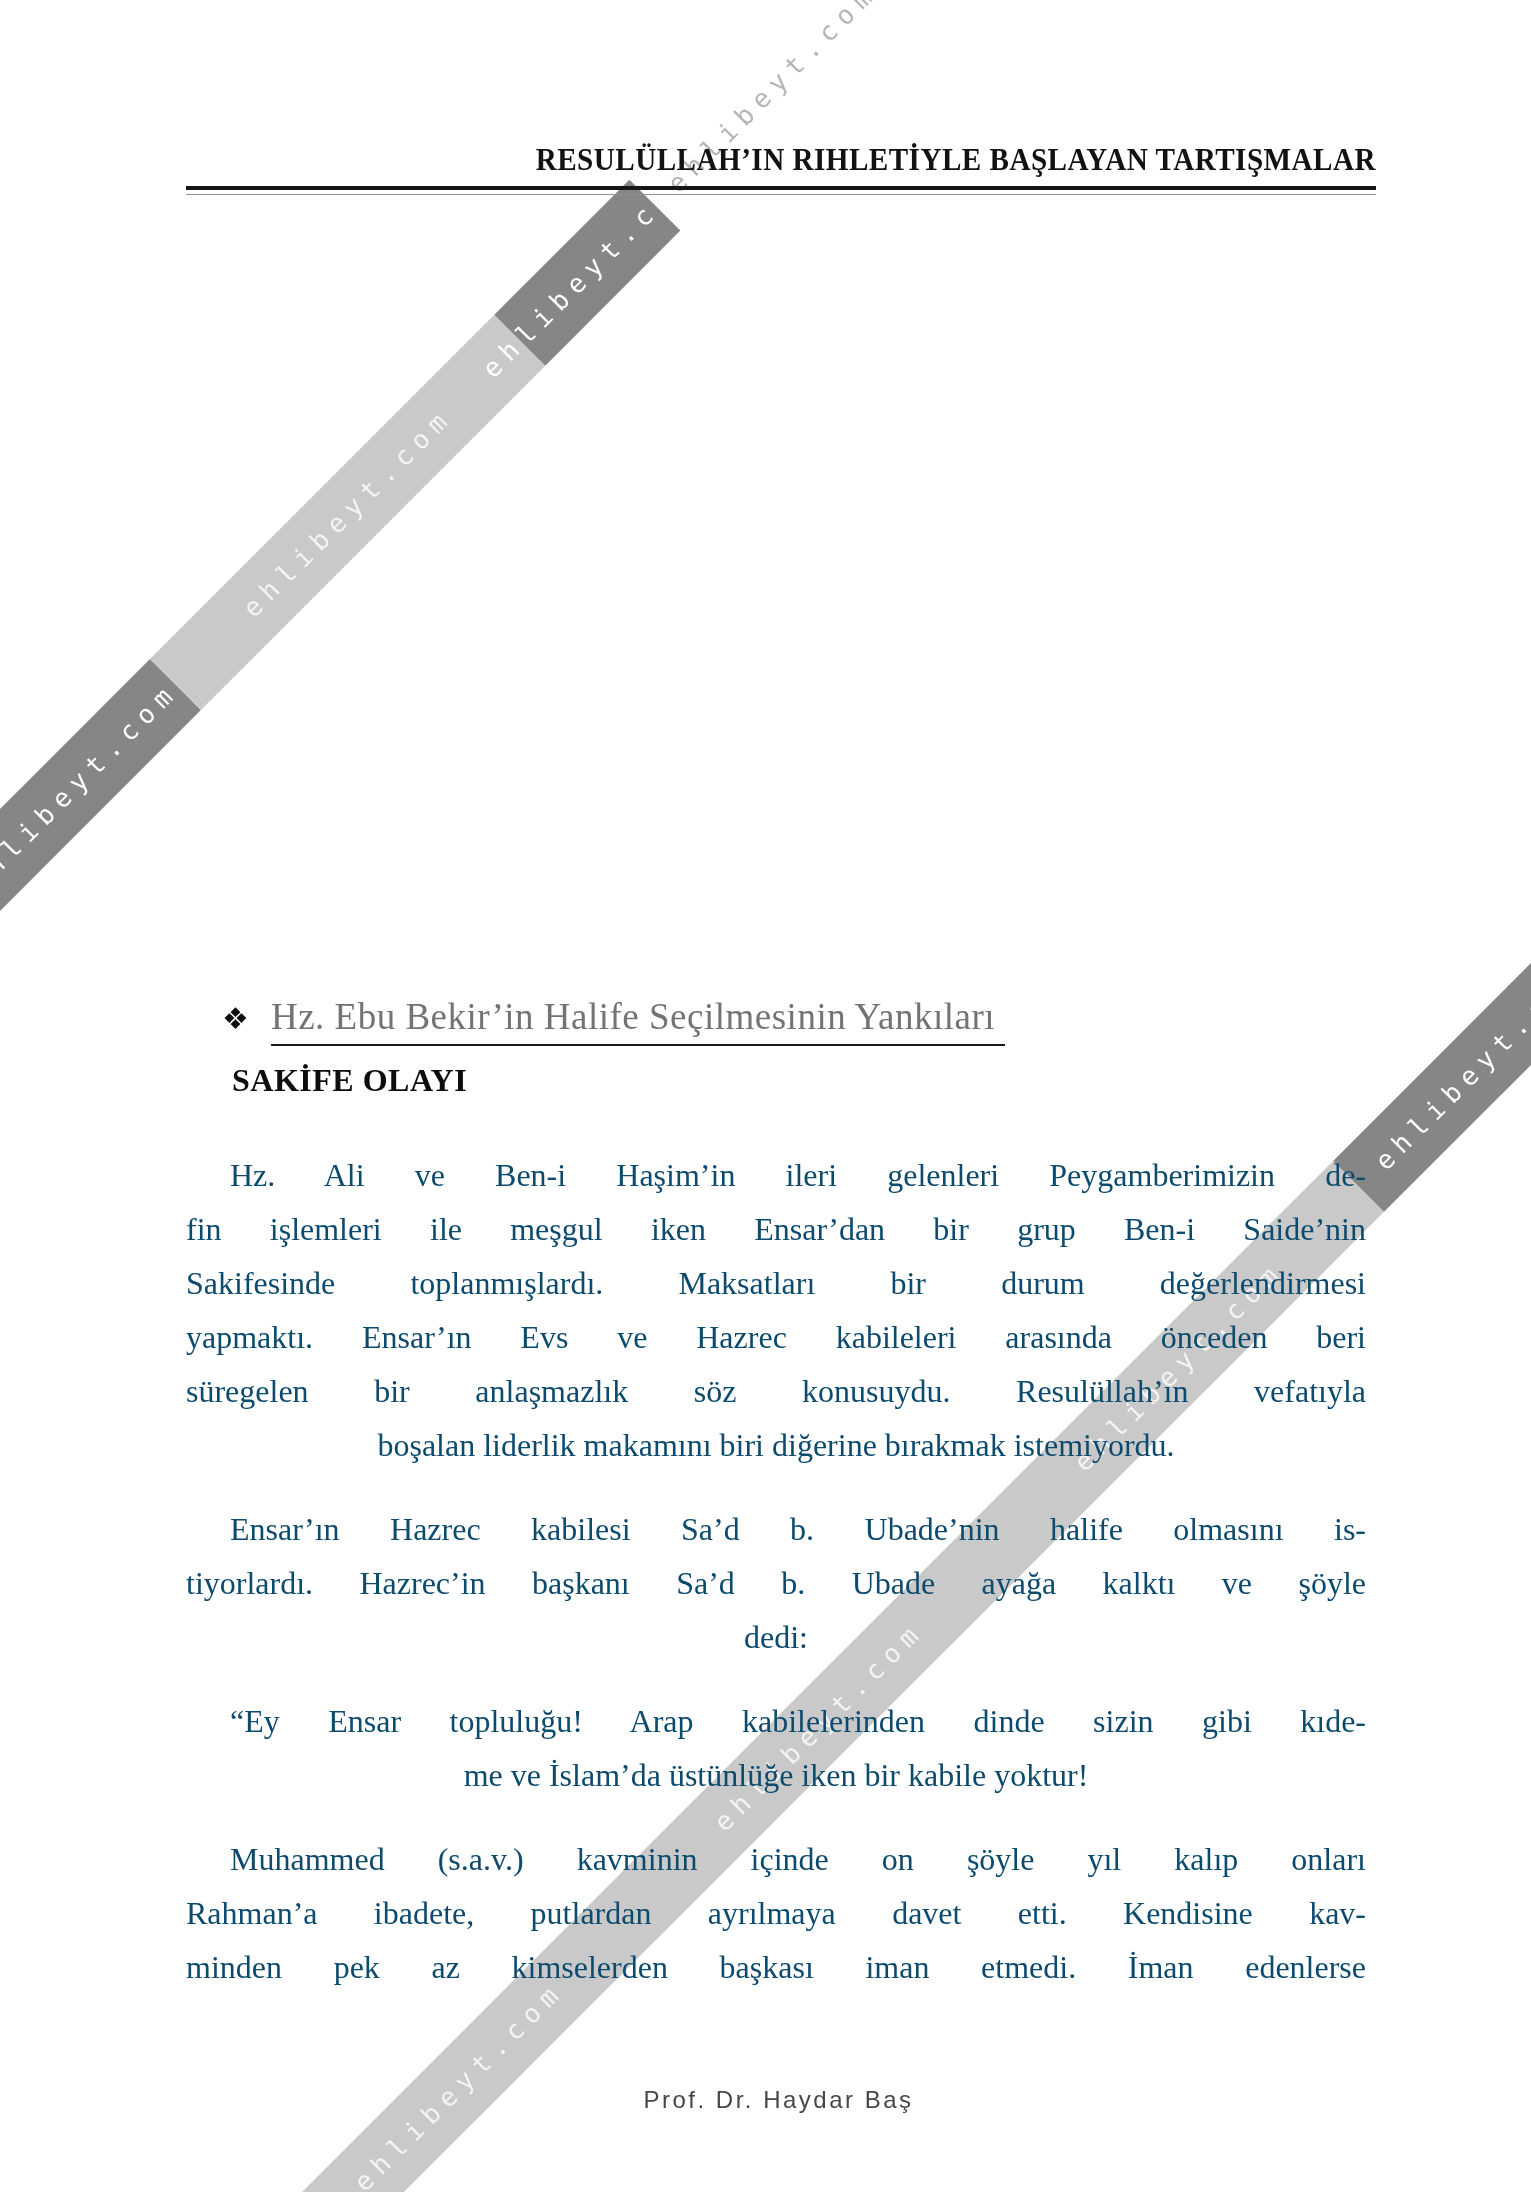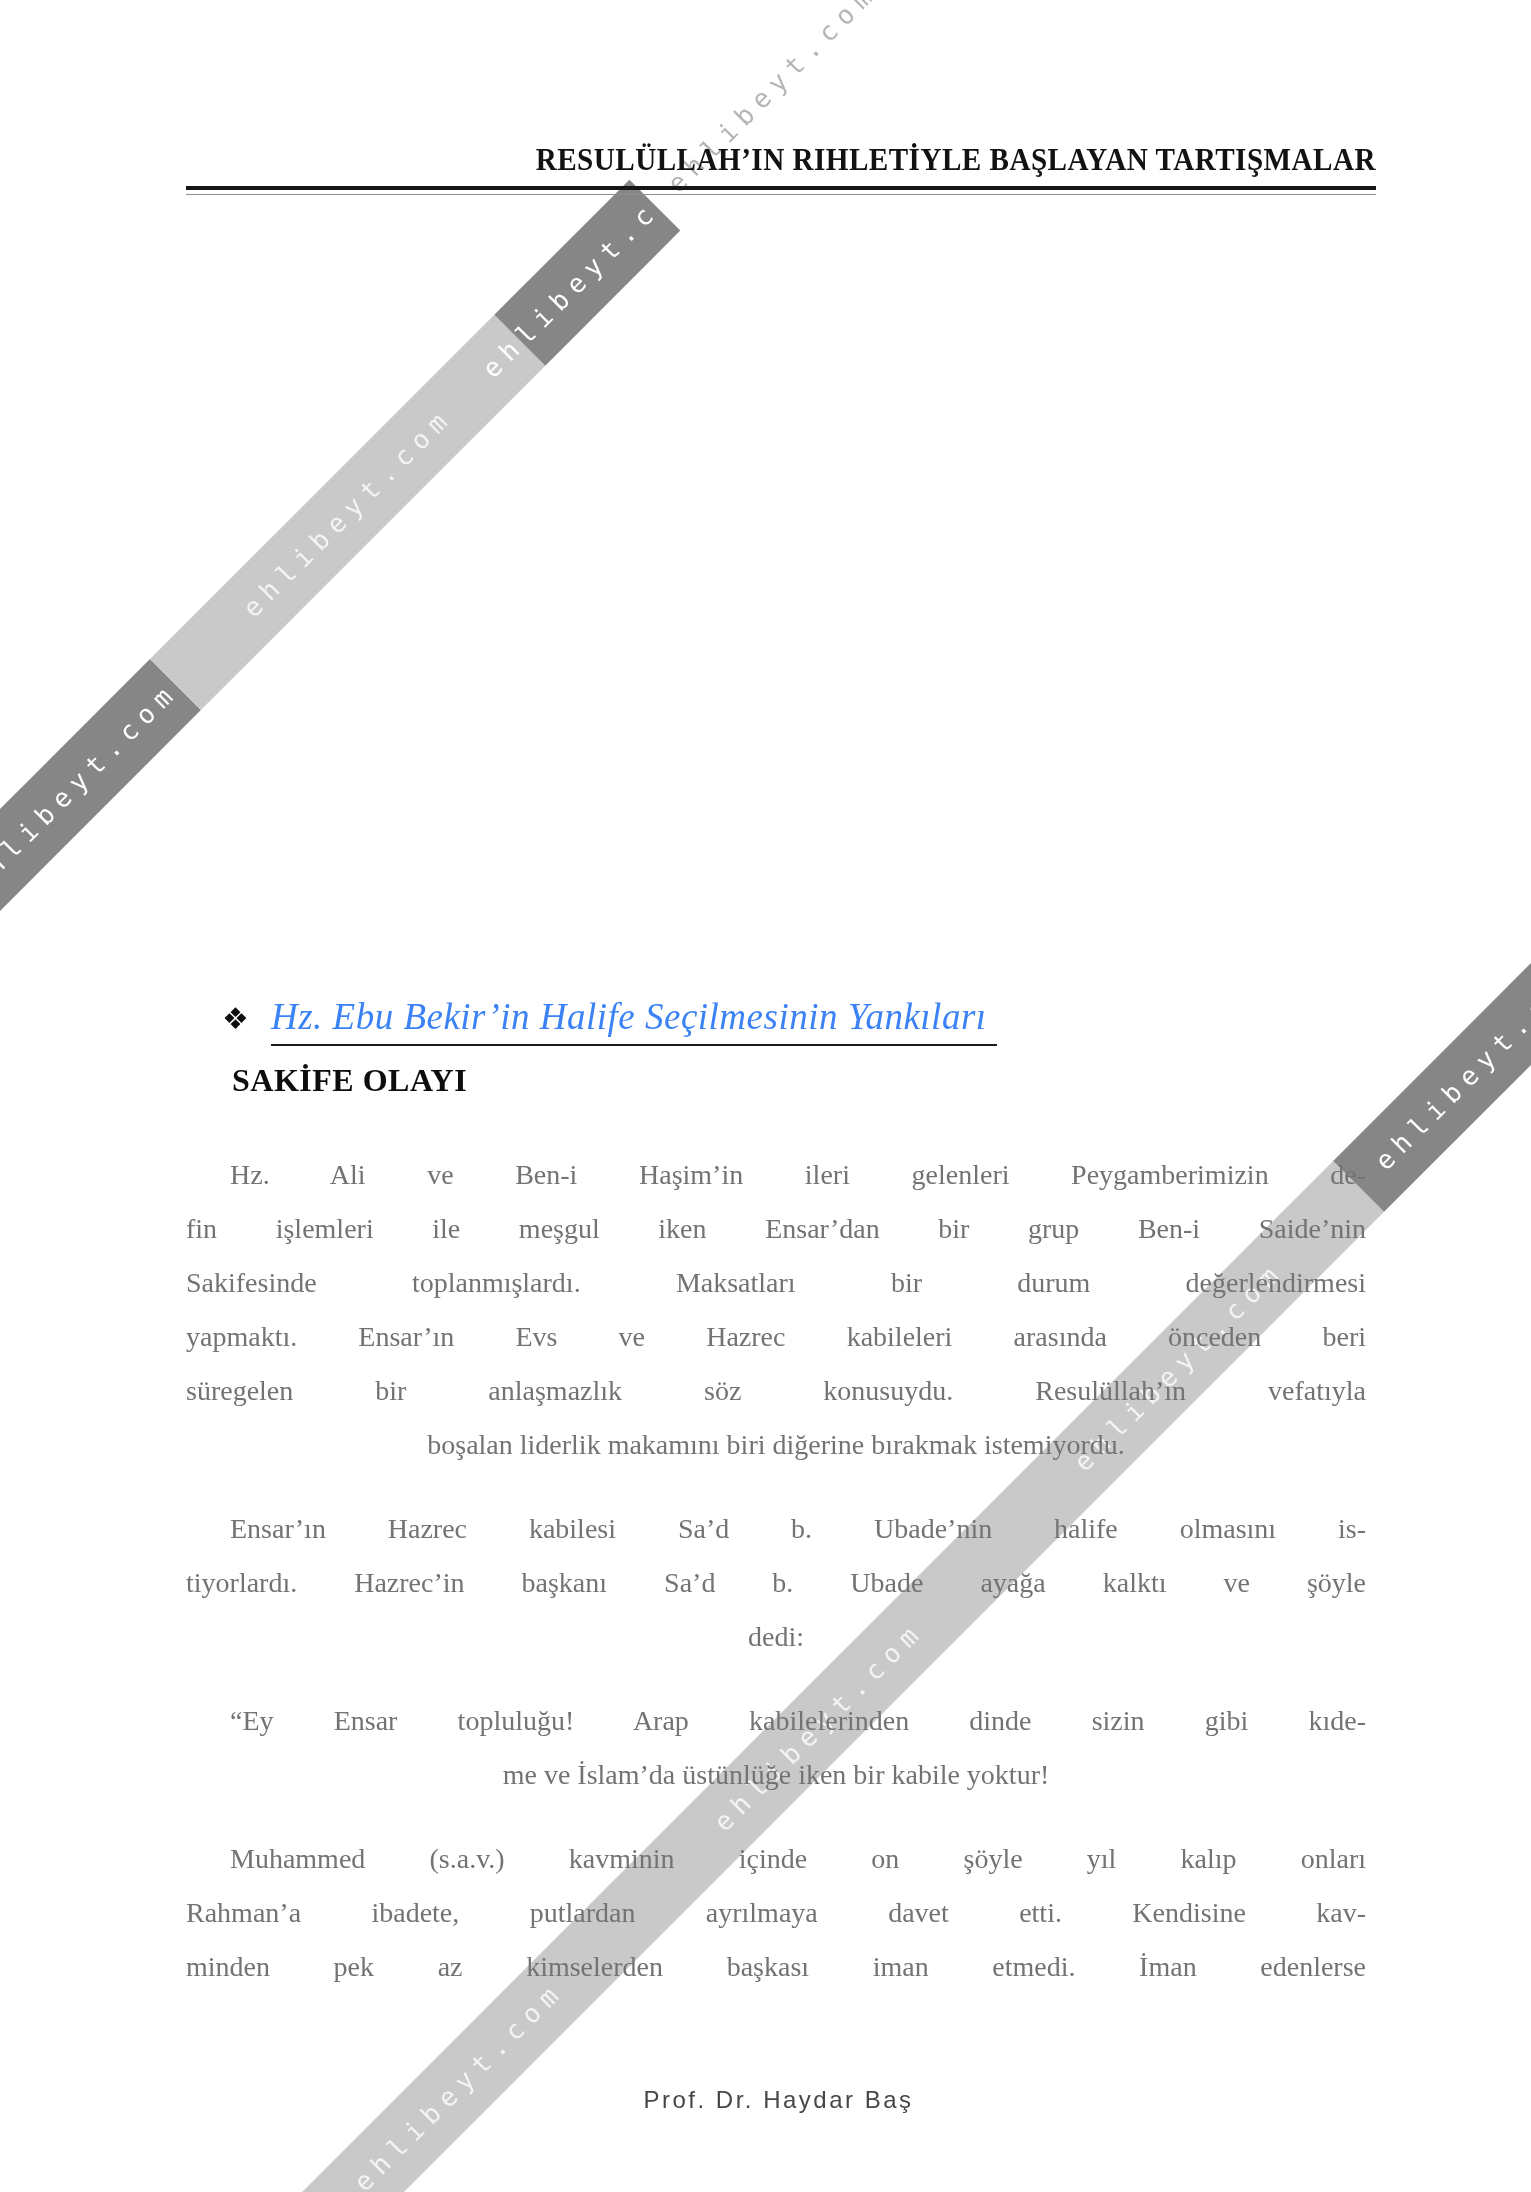--- a/index.html
+++ b/index.html
@@ -35,29 +35,29 @@
   #rule-thin{left:186px;top:194px;width:1190px;height:1px;background:#8f8f8f;}
   #section-heading{
     left:186px;top:995px;width:1200px;
     display:flex;align-items:baseline;
   }
   #section-heading .bullet{
     font-family:"DejaVu Sans", sans-serif;
     font-size:30px;color:#0d0d0d;margin-left:36px;margin-right:22px;
   }
   #section-heading .hd-text{
-    font-style:italic;font-size:37px;color:#3b82f6;
+    font-size:37px;color:#737373;
     border-bottom:2px solid #1a1a1a;padding-bottom:6px;padding-right:10px;
     letter-spacing:0.5px;
   }
   #subheading{
     left:232px;top:1062px;font-weight:bold;font-size:32px;color:#0d0d0d;
     letter-spacing:0.5px;
   }
-  #body-column{left:186px;top:1148px;width:1180px;font-size:28px;line-height:54px;color:#737373;}
+  #body-column{left:186px;top:1148px;width:1180px;font-size:32px;line-height:54px;color:#0c4a6e;}
   #body-column p{margin:0;}
   #body-column p + p{margin-top:30px;}
   .pline{width:100%;}
   .pline.j{text-align:justify;text-align-last:justify;}
   .pline.l{text-align:center;}
   .pline.indent{text-indent:44px;}
   #page-footer{
     left:13px;top:2086px;width:1531px;text-align:center;
     font-family:"Liberation Sans", sans-serif;
     font-size:24px;letter-spacing:2.5px;color:#474747;

